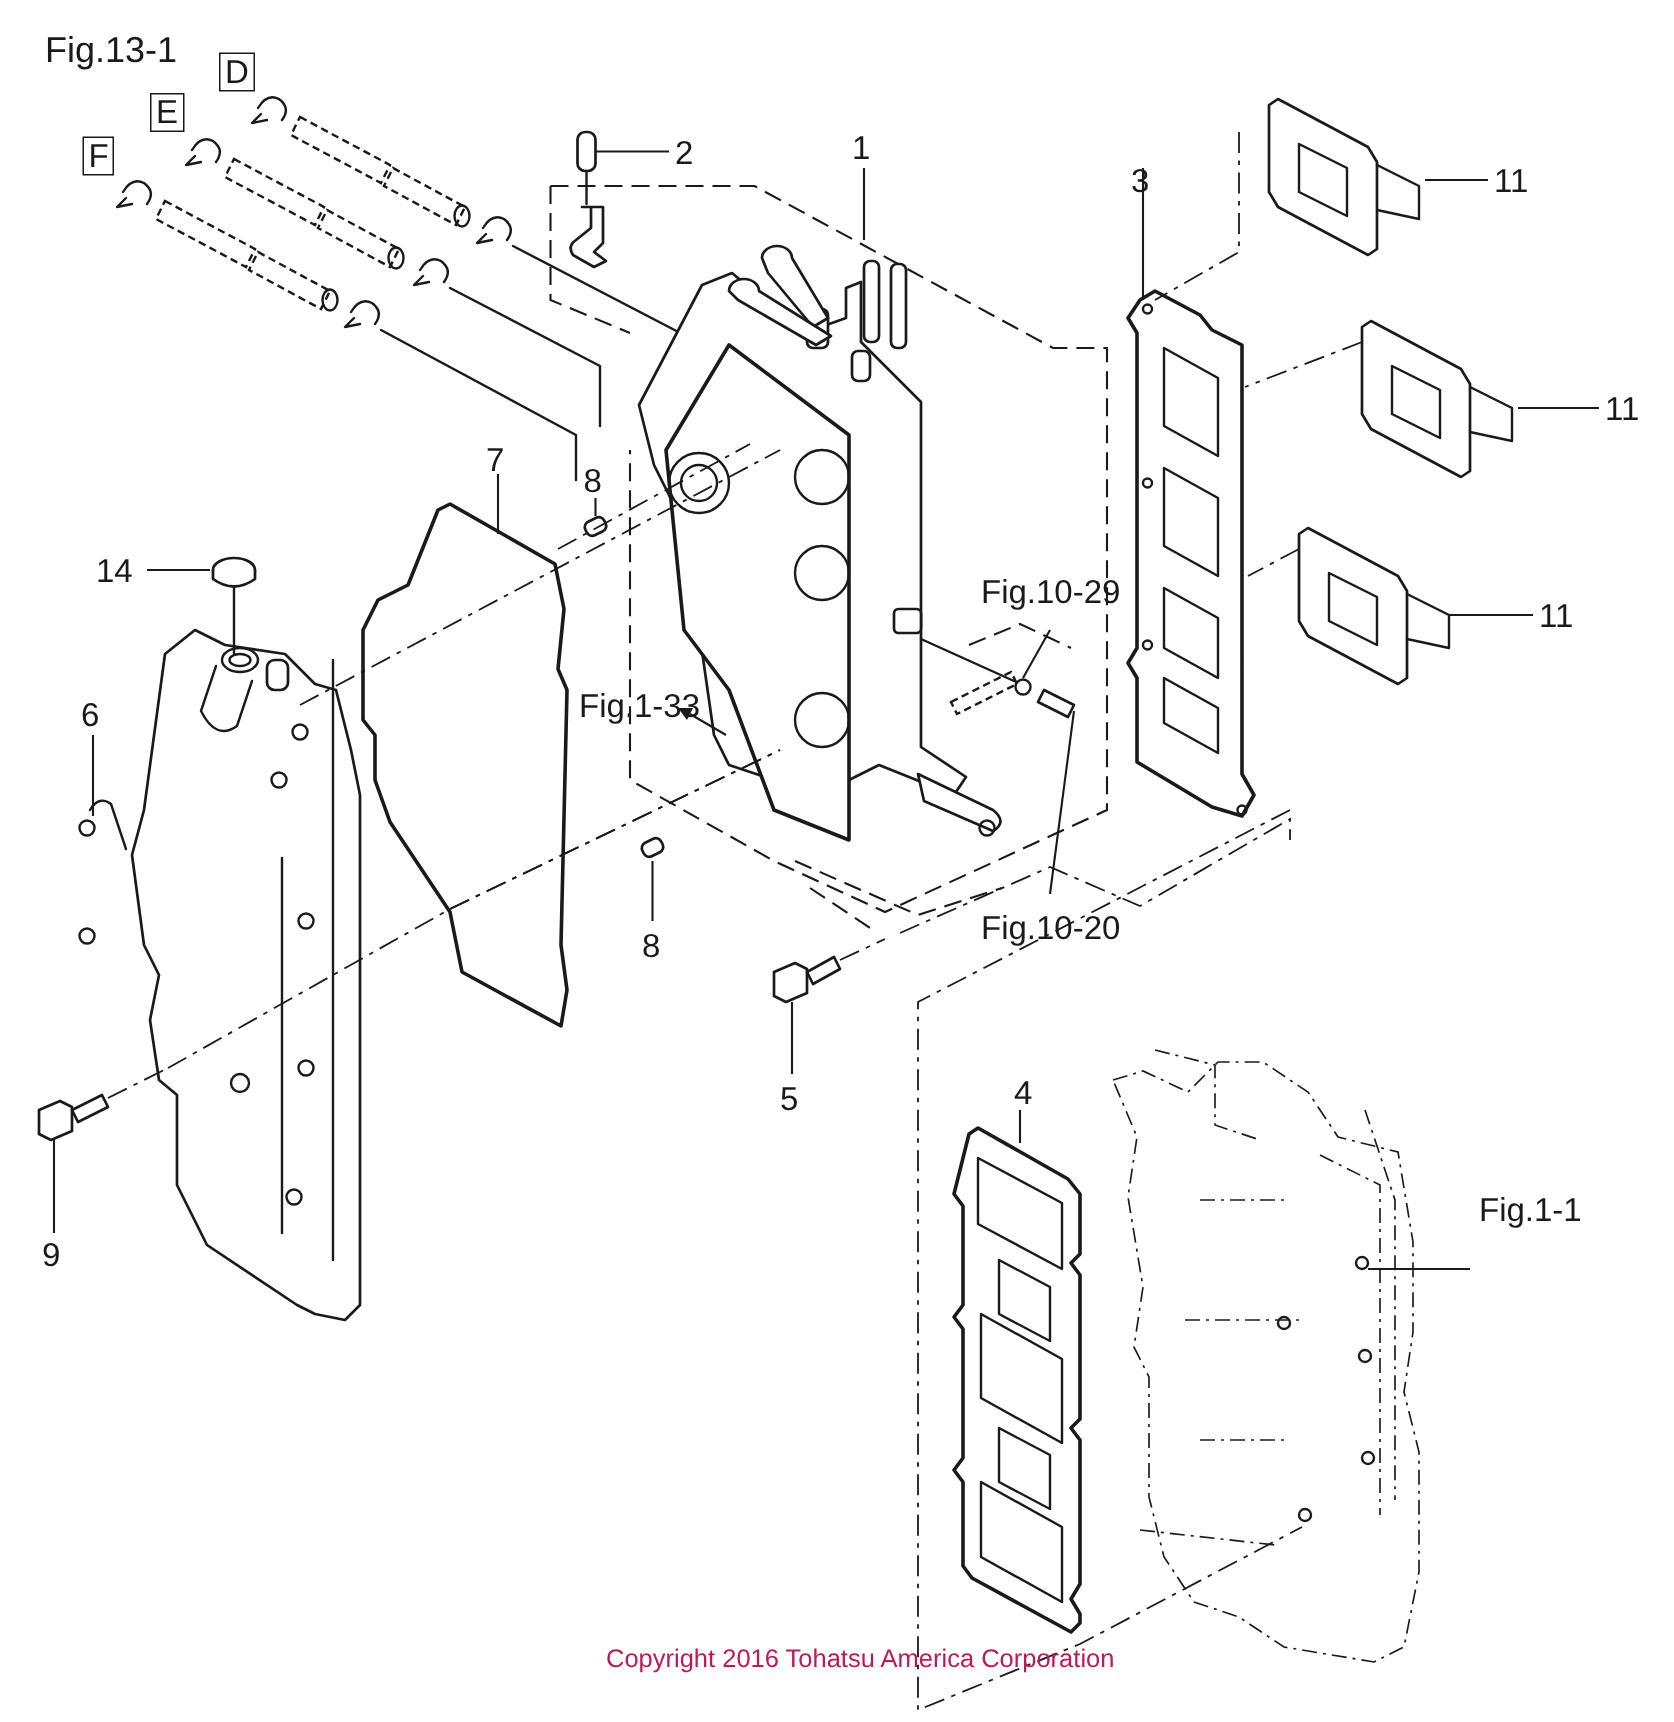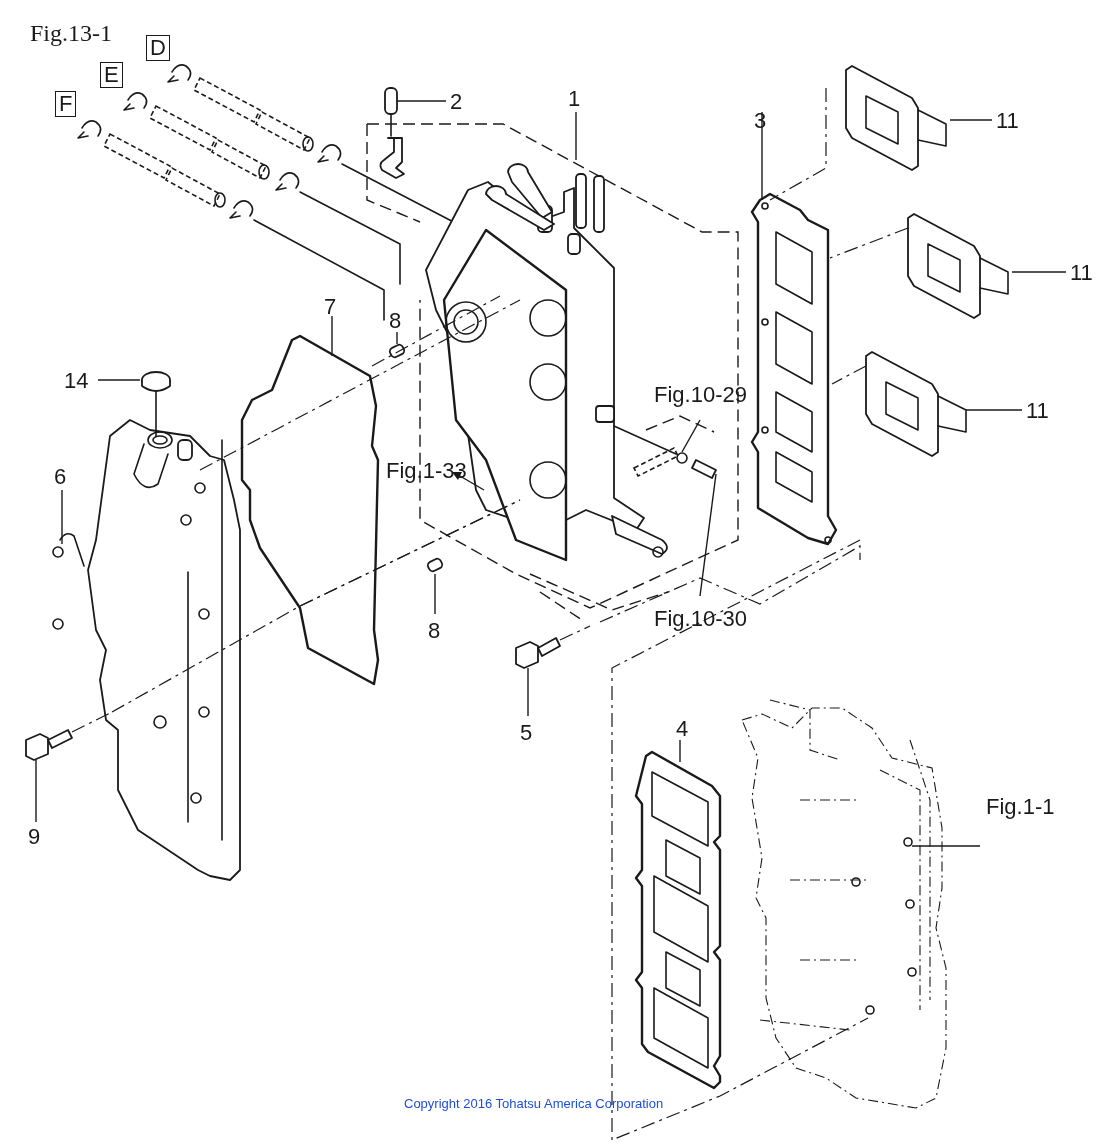--- a/index.html
+++ b/index.html
@@ -10,22 +10,22 @@
   .thick { fill: #fff; stroke: #1a1a1a; stroke-width: 2.4; stroke-linejoin: round; }
   .part { fill: #fff; stroke: #1a1a1a; stroke-width: 1.8; stroke-linejoin: round; }
   .dash { fill: none; stroke: #1a1a1a; stroke-width: 1.4; stroke-dasharray: 12 6; }
   .dashdot { fill: none; stroke: #1a1a1a; stroke-width: 1.2; stroke-dasharray: 14 5 3 5; }
   .hosed { fill: #fff; stroke: #1a1a1a; stroke-width: 1.6; stroke-dasharray: 5 3; }
   .faint { fill: none; stroke: #1a1a1a; stroke-width: 1.1; stroke-dasharray: 10 4 2 4; }
   .lead { stroke: #1a1a1a; stroke-width: 1.4; fill: none; }
   .label { position: absolute; font-size: 22px; line-height: 1; white-space: nowrap; color: #1a1a1a; }
   .boxlabel { position: absolute; font-size: 22px; line-height: 1; border: 1.5px solid #1a1a1a;
               padding: 1px 3px; background: #fff; }
-  .title { position: absolute; left: 30px; top: 20px; font-size: 24px; font-family: Liberation Serif, serif; }
-  .copyright { position: absolute; left: 404px; top: 1096px; font-size: 13px; color: #1d4ed8; }
+  .title { position: absolute; left: 30px; top: 20px; font-size: 24px; }
+  .copyright { position: absolute; left: 404px; top: 1096px; font-size: 17px; color: #be185d; }
 </style>
 </head>
 <body>
 
 <svg id="diagram" width="1116" height="1148" viewBox="0 0 1116 1148" xmlns="http://www.w3.org/2000/svg">
 
   <g>
     <g>
       <path class="ln" d="M172 72 q6 -10 14 -6 q8 6 2 14 M174 76 l-6 6 l10 -2"></path>
     </g>
@@ -247,17 +247,17 @@
 <div class="label" style="left:324px; top:296px;">7</div>
 <div class="label" style="left:389px; top:310px;">8</div>
 <div class="label" style="left:428px; top:620px;">8</div>
 <div class="label" style="left:28px; top:826px;">9</div>
 <div class="label" style="left:64px; top:370px;">14</div>
 <div class="label" style="left:996px; top:110px;">11</div>
 <div class="label" style="left:1070px; top:262px;">11</div>
 <div class="label" style="left:1026px; top:400px;">11</div>
 
 <div class="label" style="left:654px; top:384px;">Fig.10-29</div>
-<div class="label" style="left:654px; top:608px;">Fig.10-30</div>
+<div class="label" style="left:654px; top:608px;">Fig.10-20</div>
 <div class="label" style="left:386px; top:460px;">Fig.1-33</div>
 <div class="label" style="left:986px; top:796px;">Fig.1-1</div>
 
 <div class="copyright">Copyright 2016 Tohatsu America Corporation</div>
 
 </body></html>

